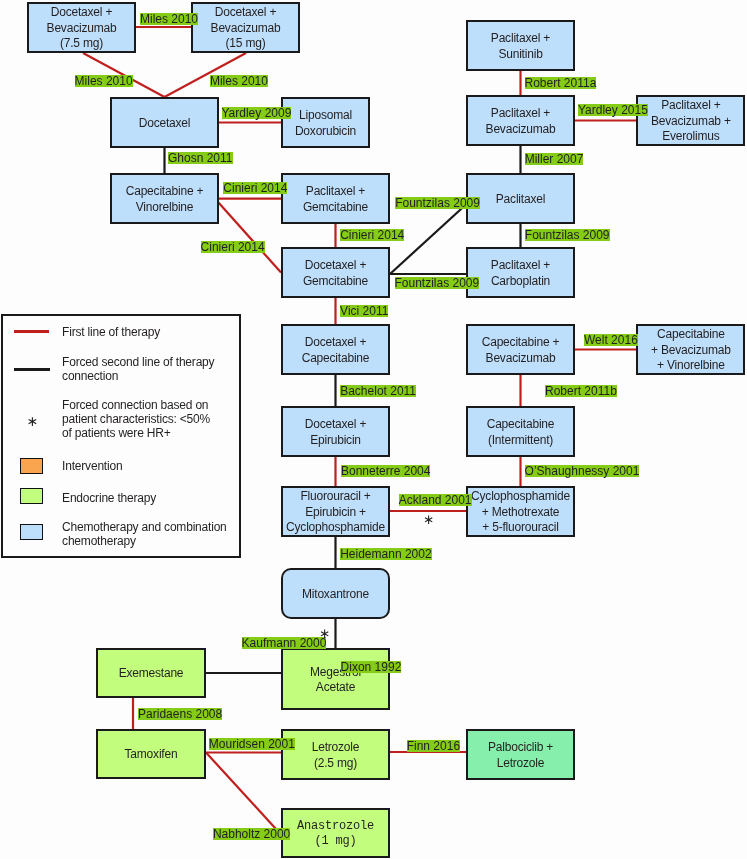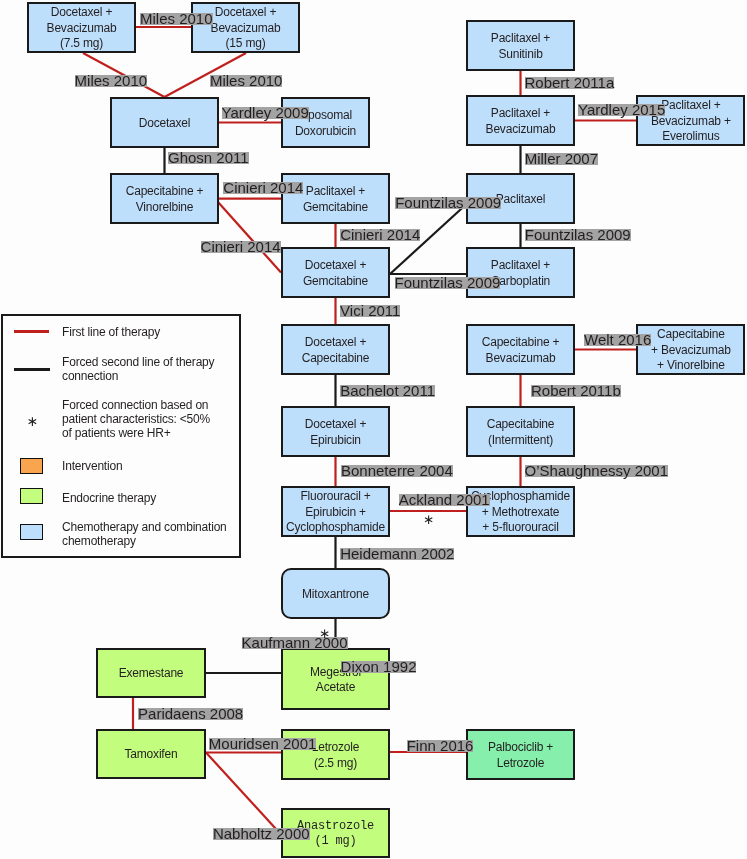--- a/index.html
+++ b/index.html
@@ -8,22 +8,22 @@
        font-family:"Liberation Sans",sans-serif;color:#231f20;-webkit-font-smoothing:antialiased;}
   #diagram{position:absolute;left:0;top:0;width:747px;height:859px;background:#fdfdfd;}
   svg#edges{position:absolute;left:0;top:0;width:747px;height:859px;}
   .node{position:absolute;box-sizing:border-box;border:2.3px solid #1a1a1a;
         display:flex;align-items:center;justify-content:center;text-align:center;
         font-size:12px;line-height:15.5px;letter-spacing:-0.2px;color:#231f20;white-space:pre-line;
         padding-top:2px;}
   .chemo{background:#bedffb;}
   .endo{background:#c2fd7e;}
   .interv{background:#86efac;}
-  .elabel{position:absolute;font-size:15px;line-height:12px;color:#231f20;
-          background:#a3a3a3;white-space:nowrap;}
+  .elabel{position:absolute;font-size:12px;line-height:12px;color:#231f20;
+          background:#84cc16;white-space:nowrap;}
   .star{position:absolute;font-size:13.5px;line-height:13.5px;color:#231f20;
         font-family:"DejaVu Sans",sans-serif;}
   #legend{position:absolute;box-sizing:border-box;border:2.3px solid #1a1a1a;
           background:#fdfdfd;}
   .lg-line{position:absolute;height:2.8px;}
   .lg-sw{position:absolute;box-sizing:border-box;border:1.7px solid #111111;}
   .lg-txt{position:absolute;font-size:12px;line-height:14px;letter-spacing:-0.2px;color:#231f20;white-space:pre-line;}
   .lg-star{position:absolute;font-size:14px;line-height:14px;color:#231f20;
            font-family:"DejaVu Sans",sans-serif;}
 </style>
@@ -124,21 +124,21 @@
 <div class="elabel" style="left:524.7px;top:153.4px;">Miller 2007</div>
 <div class="elabel" style="left:223.3px;top:182.3px;">Cinieri 2014</div>
 <div class="elabel" style="left:395.2px;top:196.5px;">Fountzilas 2009</div>
 <div class="elabel" style="left:340.2px;top:229.4px;">Cinieri 2014</div>
 <div class="elabel" style="left:200.6px;top:241.2px;">Cinieri 2014</div>
 <div class="elabel" style="left:524.8px;top:229.1px;">Fountzilas 2009</div>
 <div class="elabel" style="left:394.5px;top:277.1px;">Fountzilas 2009</div>
 <div class="elabel" style="left:340.1px;top:304.9px;">Vici 2011</div>
 <div class="elabel" style="left:584px;top:334px;">Welt 2016</div>
 <div class="elabel" style="left:340.2px;top:384.8px;">Bachelot 2011</div>
-<div class="elabel" style="left:531px;top:384.9px;">Robert 2011b</div>
+<div class="elabel" style="left:545px;top:384.9px;">Robert 2011b</div>
 <div class="elabel" style="left:341px;top:465px;">Bonneterre 2004</div>
 <div class="elabel" style="left:524.6px;top:464.8px;">O’Shaughnessy 2001</div>
 <div class="elabel" style="left:398.8px;top:494.3px;">Ackland 2001</div>
 <div class="elabel" style="left:340.2px;top:547.9px;">Heidemann 2002</div>
 <div class="elabel" style="left:340.6px;top:628.6px;margin-top:32px;">Dixon 1992</div>
 <div class="elabel" style="left:209.6px;top:637px;margin-left:32px;">Kaufmann 2000</div>
 <div class="elabel" style="left:138.1px;top:708.1px;">Paridaens 2008</div>
 <div class="elabel" style="left:208.8px;top:738px;">Mouridsen 2001</div>
 <div class="elabel" style="left:406.7px;top:739.6px;">Finn 2016</div>
 <div class="elabel" style="left:212.9px;top:828px;">Nabholtz 2000</div>

